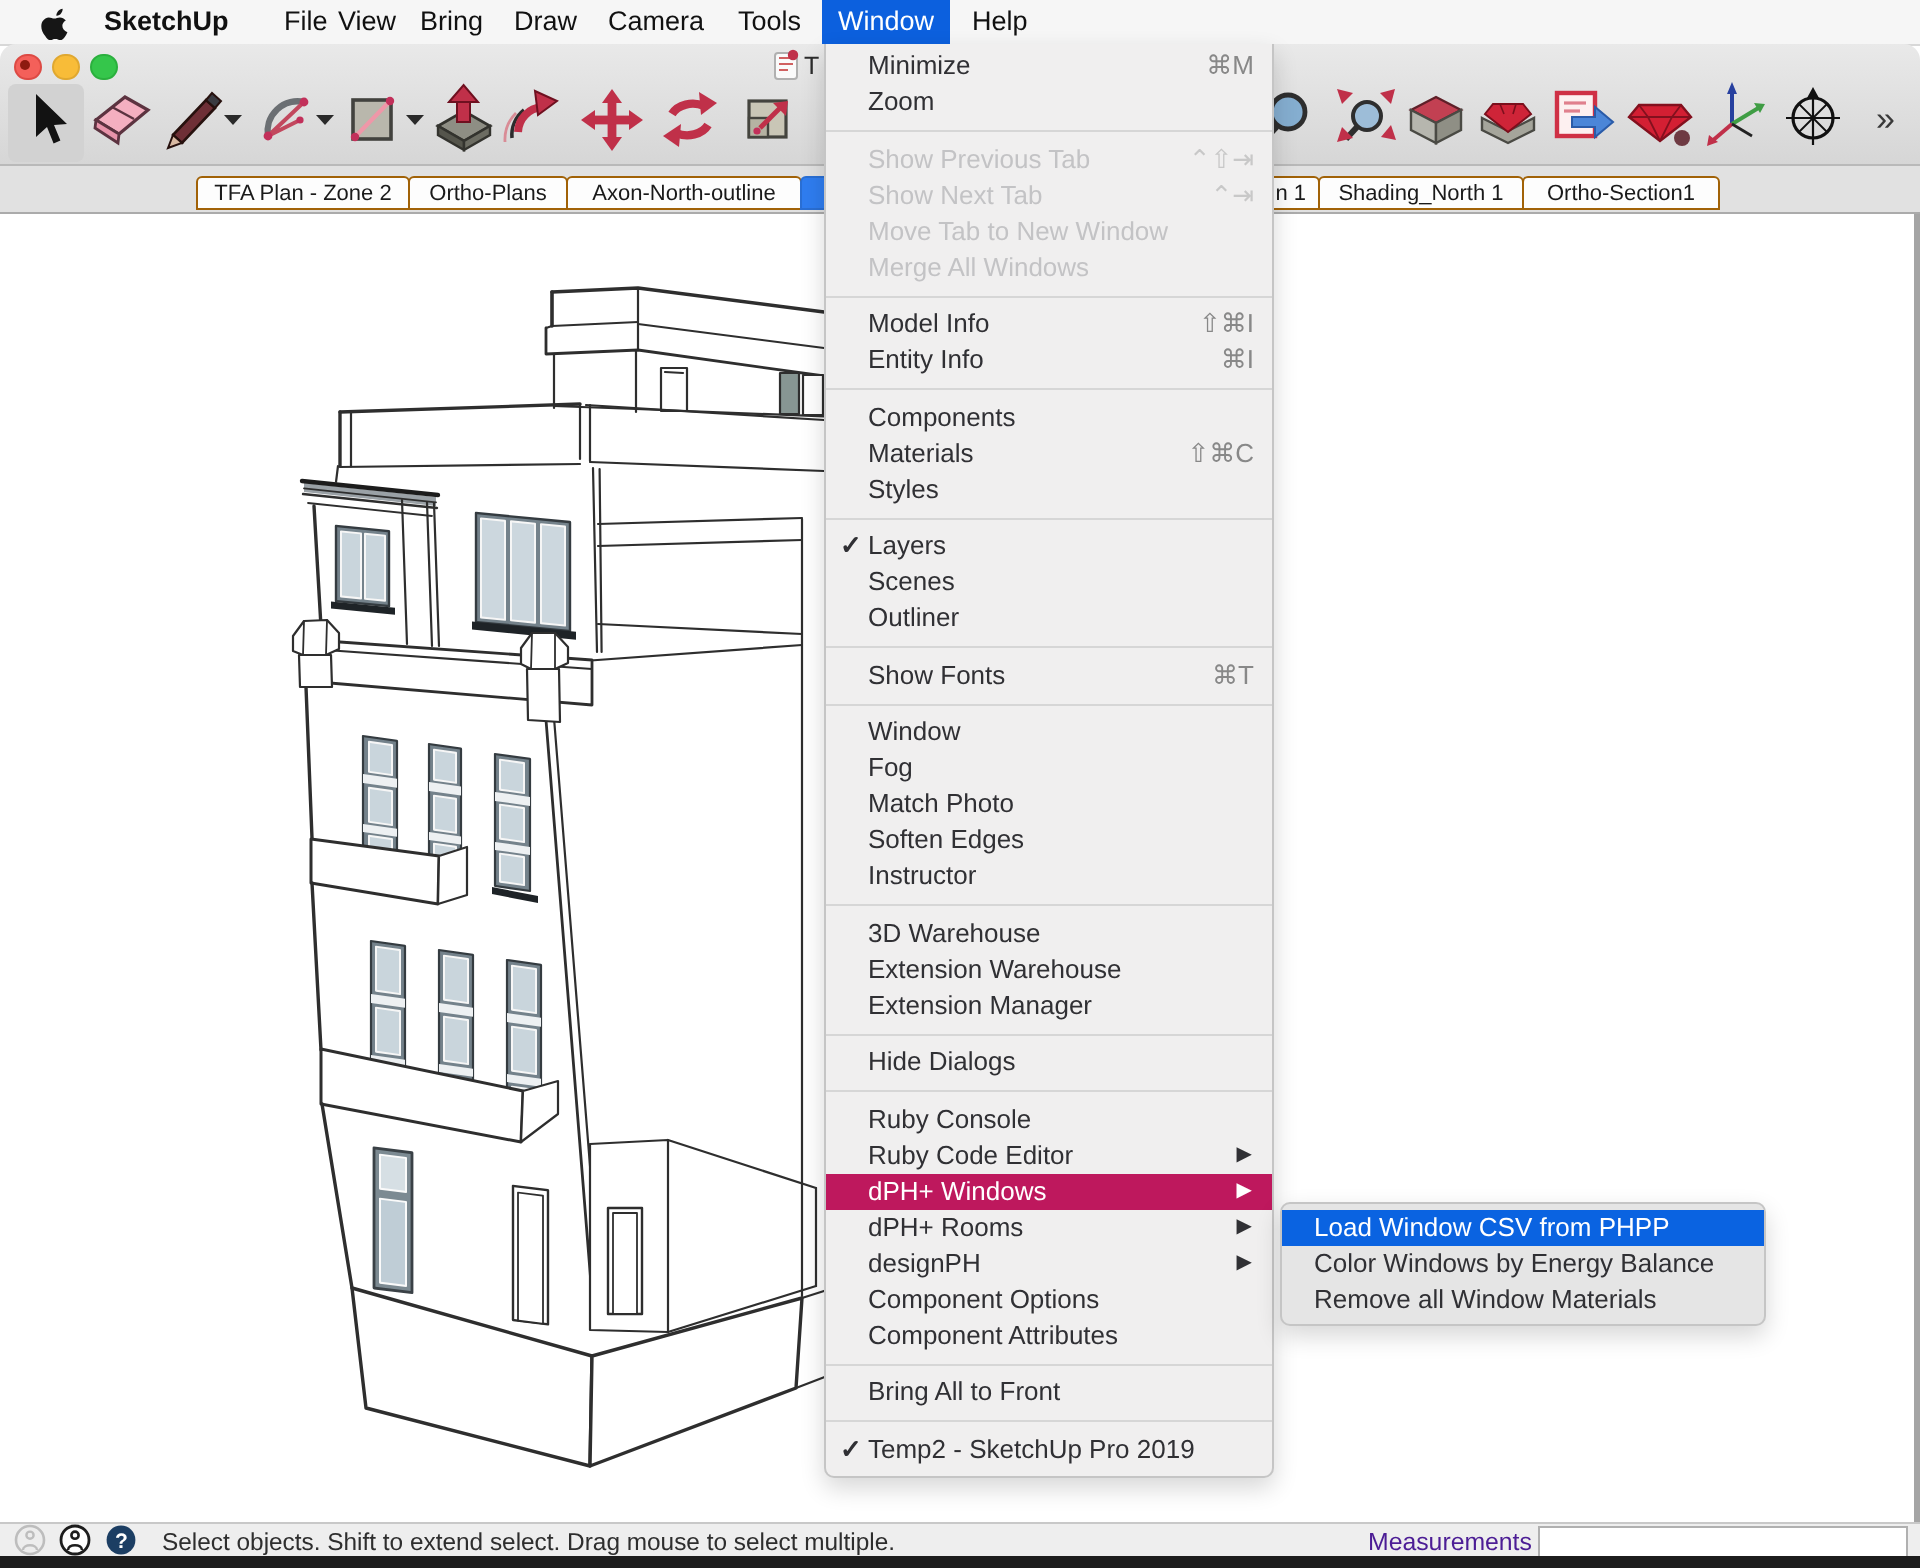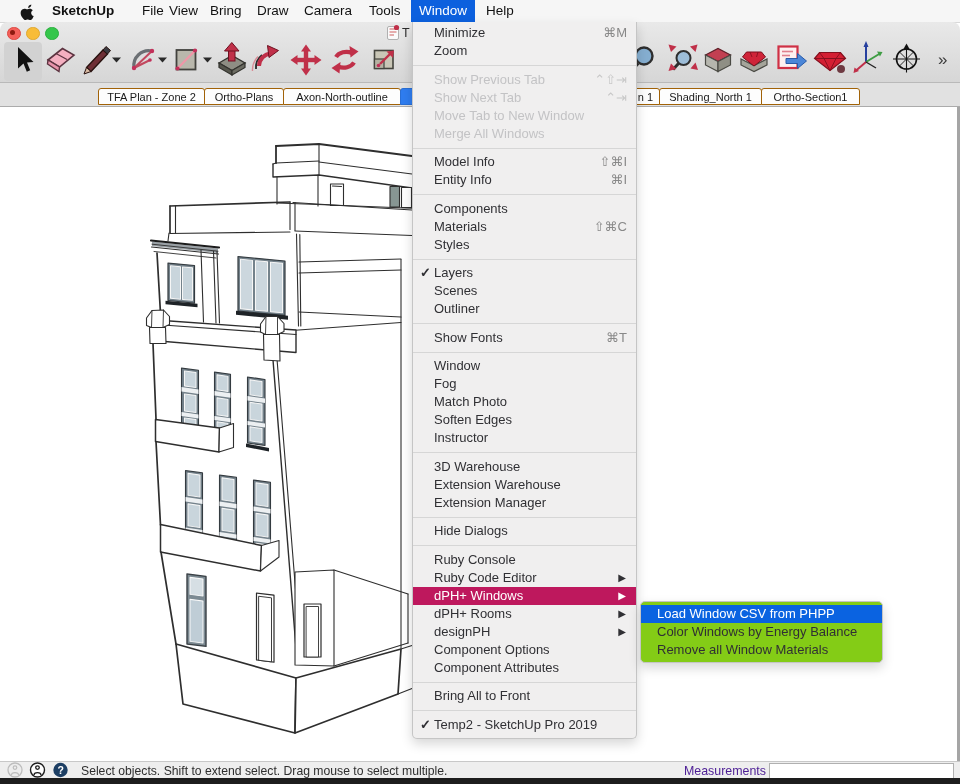--- a/index.html
+++ b/index.html
@@ -35,21 +35,21 @@
     padding:2px 0 4px 0;font-size:13px;color:#303034;}
   .mrow{height:18px;line-height:18px;padding-left:21px;position:relative;white-space:nowrap;}
   .mrow .sc{position:absolute;right:9px;color:#888;}
   .mrow .ar{position:absolute;right:10px;top:0;font-size:10px;}
   .mrow.dis{color:#c3c3c5;}
   .mrow.dis .sc{color:#c8c8c8;}
   .mrow.hl{background:#be185d;color:#fff;}
   .msep{height:1px;background:#d6d6d6;margin:5px 0 4.5px 0;}
   .chk{position:absolute;left:7px;font-weight:bold;}
   
-  #submenu{left:640px;top:601px;width:243px;background:#84cc16;
+  #submenu{left:640px;top:601px;width:243px;background:#e5e5e5;
     border:1px solid #c5c5c5;border-radius:5px;box-sizing:border-box;
     box-shadow:0 5px 12px rgba(0,0,0,.16);padding:3px 0;font-size:13px;color:#303034;}
   .srow{height:18px;line-height:18px;padding-left:16px;white-space:nowrap;}
   .srow.hl{background:#0a63e1;color:#fff;}
 </style>
 </head>
 <body>
 
 <div id="canvas" class="abs">
 <svg width="957" height="654" viewBox="0 107 957 654">

